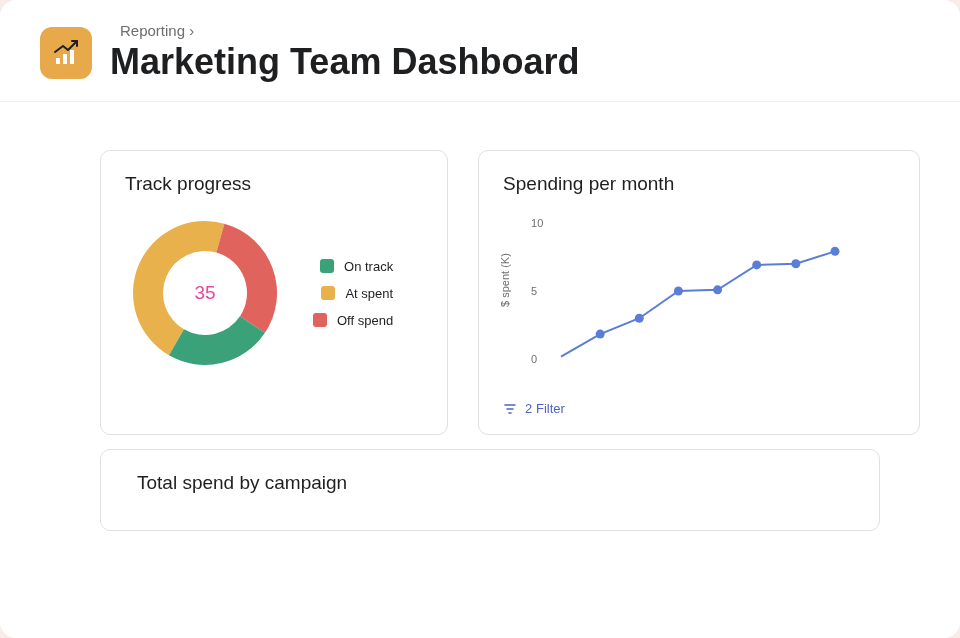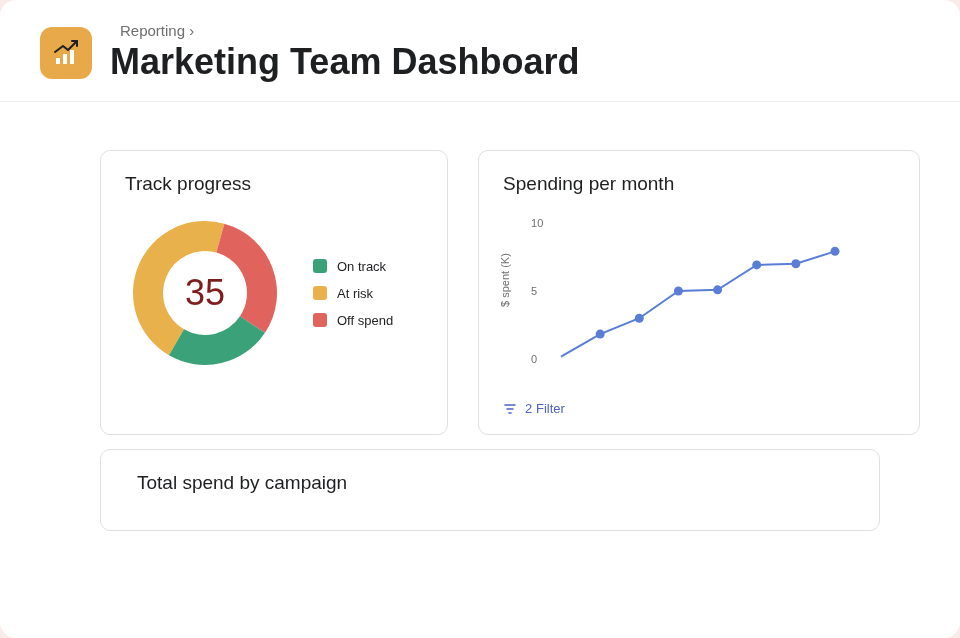--- a/index.html
+++ b/index.html
@@ -81,28 +81,29 @@
       position: relative;
       width: 160px;
       height: 160px;
     }
     .donut-center {
       position: absolute;
       inset: 0;
       display: flex;
       align-items: center;
       justify-content: center;
-      font-size: 36px;
+      font-size: 19px;
       font-weight: 400;
-      color: #7f1d1d;
+      color: #ec4899;
     }
     .legend {
       display: flex;
       flex-direction: column;
       gap: 12px;
+      align-items: flex-end;
     }
     .legend-item {
       display: flex;
       align-items: center;
       gap: 10px;
       font-size: 13px;
       color: #1e1f21;
     }
     .swatch {
       width: 14px;
@@ -174,21 +175,21 @@
               </svg>
             <div class="donut-center">35</div>
           </div>
           <div class="legend">
             <div class="legend-item">
               <span class="swatch" style="background:#3aa178"></span>
               <span>On track</span>
             </div>
             <div class="legend-item">
               <span class="swatch" style="background:#e8b14b"></span>
-              <span>At risk</span>
+              <span>At spent</span>
             </div>
             <div class="legend-item">
               <span class="swatch" style="background:#e1635d"></span>
               <span>Off spend</span>
             </div>
           </div>
         </div>
       </div>
 
       <div class="card card-medium">

